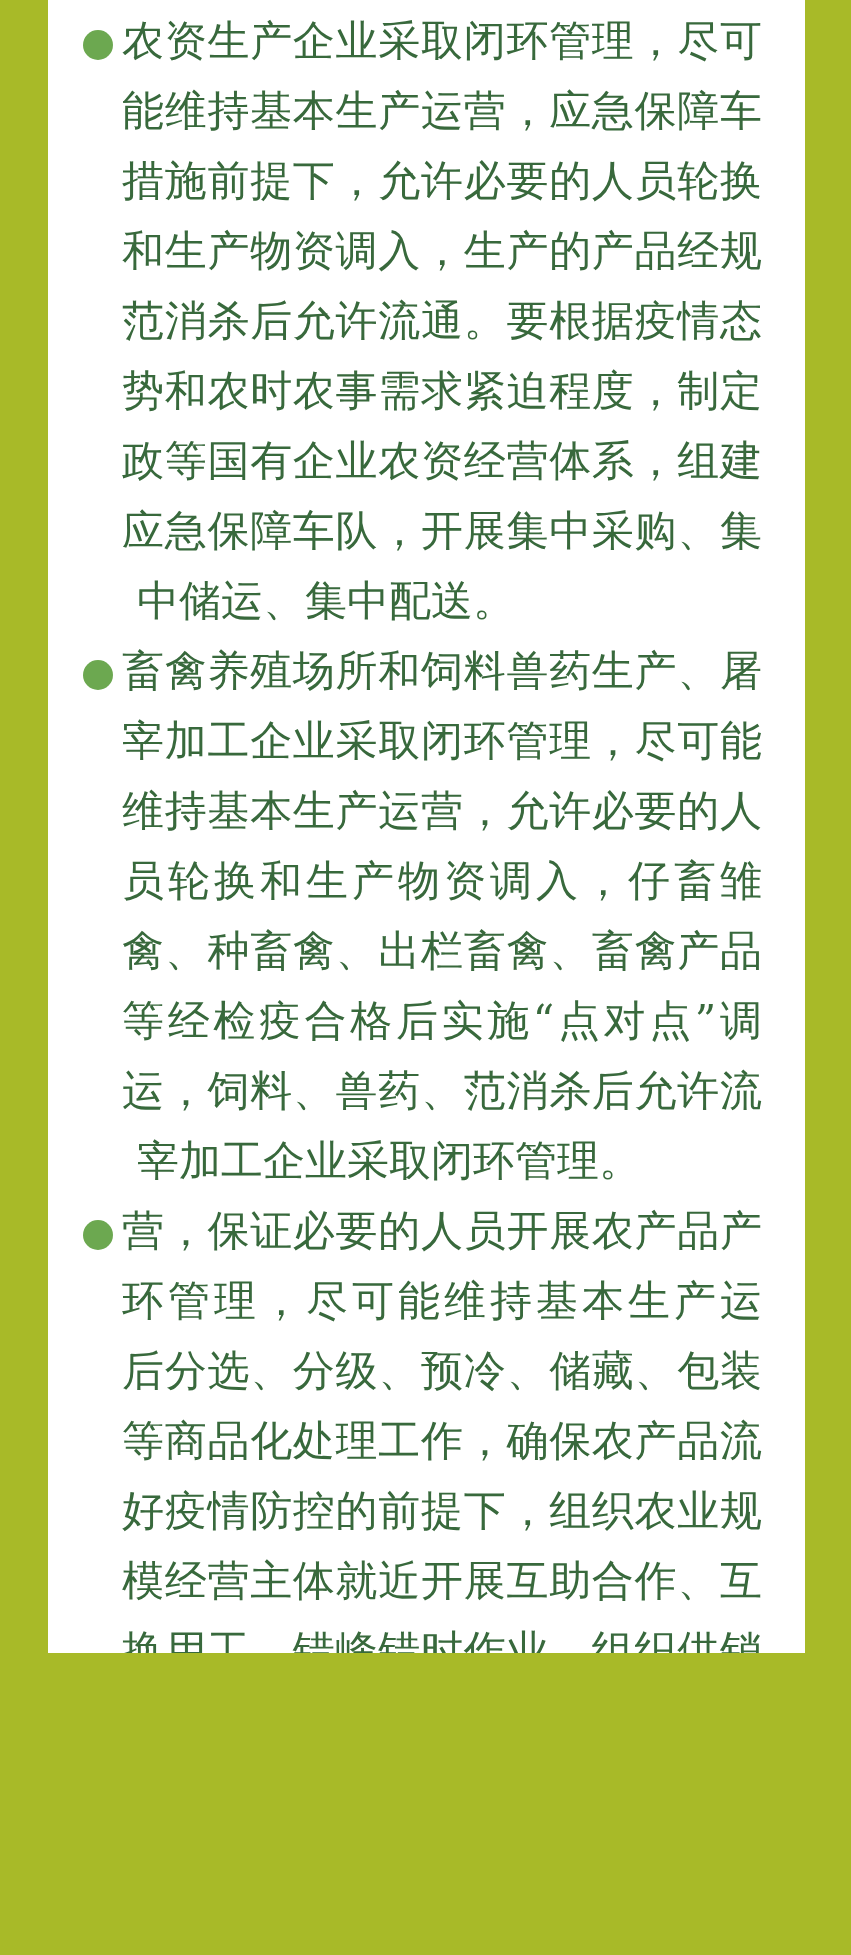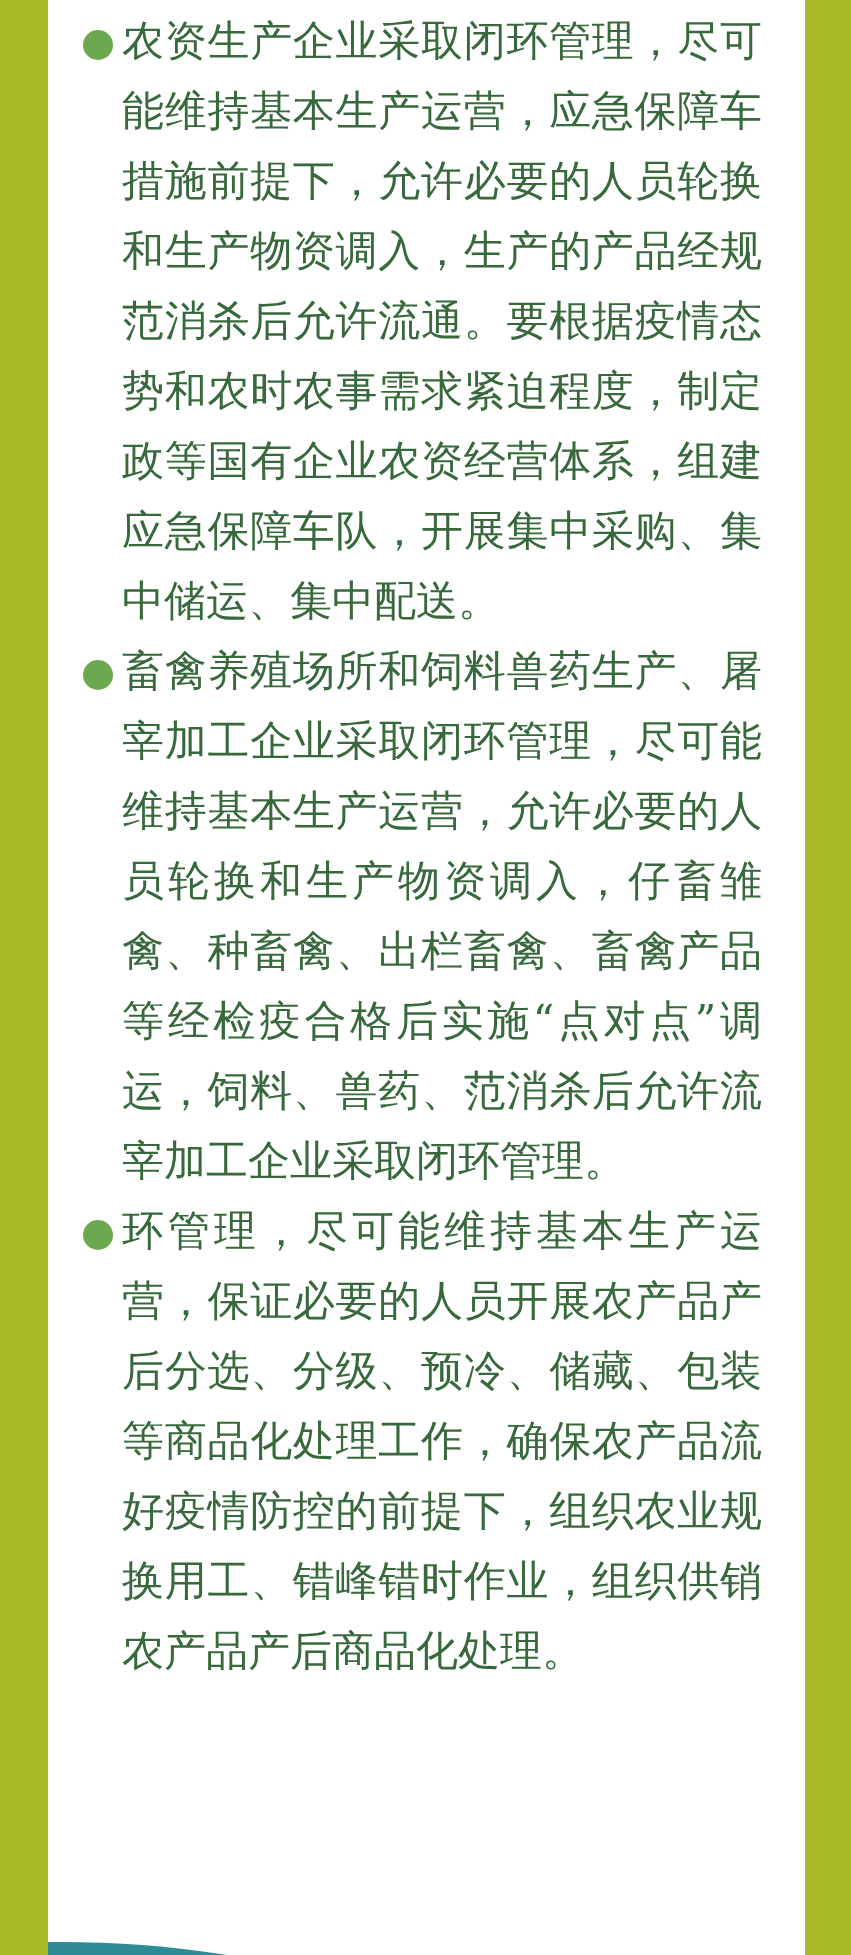--- a/index.html
+++ b/index.html
@@ -11,21 +11,21 @@
   }
   html,body{margin:0;padding:0;}
   body{
     width:851px;height:1955px;
     background:var(--olive);
     overflow:hidden;position:relative;
     font-family:"DejaVu Serif","Liberation Serif",serif;
   }
   .panel{
     position:absolute;left:48px;top:0;
-    width:757px;height:1955px;
+    width:757px;height:1653px;
     background:var(--panel);
     overflow:hidden;
   }
   .bullet-list{
     position:absolute;left:0;top:6px;width:100%;
   }
   .bullet-item{
     position:relative;
     padding-left:74px;
     width:640px;
@@ -41,21 +41,21 @@
     height:70px;line-height:70px;
     font-size:42px;
     color:var(--ink);
     text-align:justify;
     text-align-last:justify;
     overflow:hidden;
     white-space:normal;
   }
   
   .line::after{content:"";display:inline-block;width:100%;height:0;}
-  .line.final{text-align:left;text-align-last:left;}
+  .line.final{text-align:left;text-align-last:left;margin-left:15px;}
   .line.final::after{content:none;}
   .teal-ellipse{
     position:absolute;
     left:-412px;top:1942px;
     width:848px;height:320px;
     border-radius:50%;
     background:var(--teal);
   }
 </style>
 </head>
@@ -86,24 +86,25 @@
           <div class="line">员轮换和生产物资调入，仔畜雏</div>
           <div class="line">禽、种畜禽、出栏畜禽、畜禽产品</div>
           <div class="line">等经检疫合格后实施“点对点”调</div>
           <div class="line">运，饲料、兽药、范消杀后允许流通</div>
           <div class="line final">宰加工企业采取闭环管理。</div>
         </div>
       </div>
       <div class="bullet-item">
         <span class="bullet-dot"></span>
         <div>
+          <div class="line">营，保证必要的人员开展农产品产</div>
           <div class="line">环管理，尽可能维持基本生产运</div>
-          <div class="line">营，保证必要的人员开展农产品产</div>
           <div class="line">后分选、分级、预冷、储藏、包装</div>
           <div class="line">等商品化处理工作，确保农产品流</div>
           <div class="line">好疫情防控的前提下，组织农业规</div>
+          <div class="line">模经营主体就近开展互助合作、互</div>
           <div class="line">换用工、错峰错时作业，组织供销</div>
           <div class="line final">农产品产后商品化处理。</div>
         </div>
       </div>
     </div>
   <div class="teal-ellipse"></div>
 </div>
 
 </body></html>

